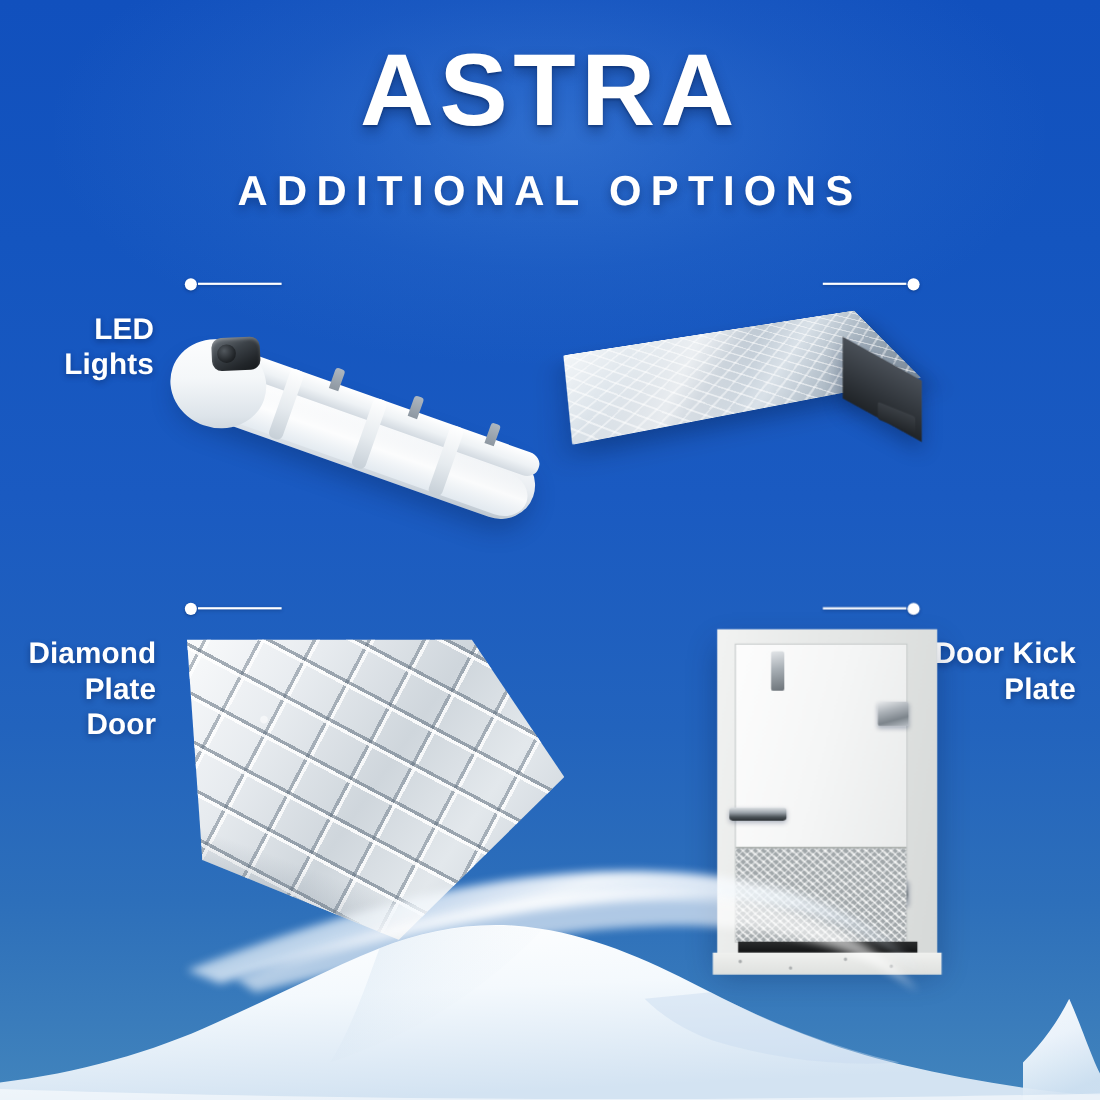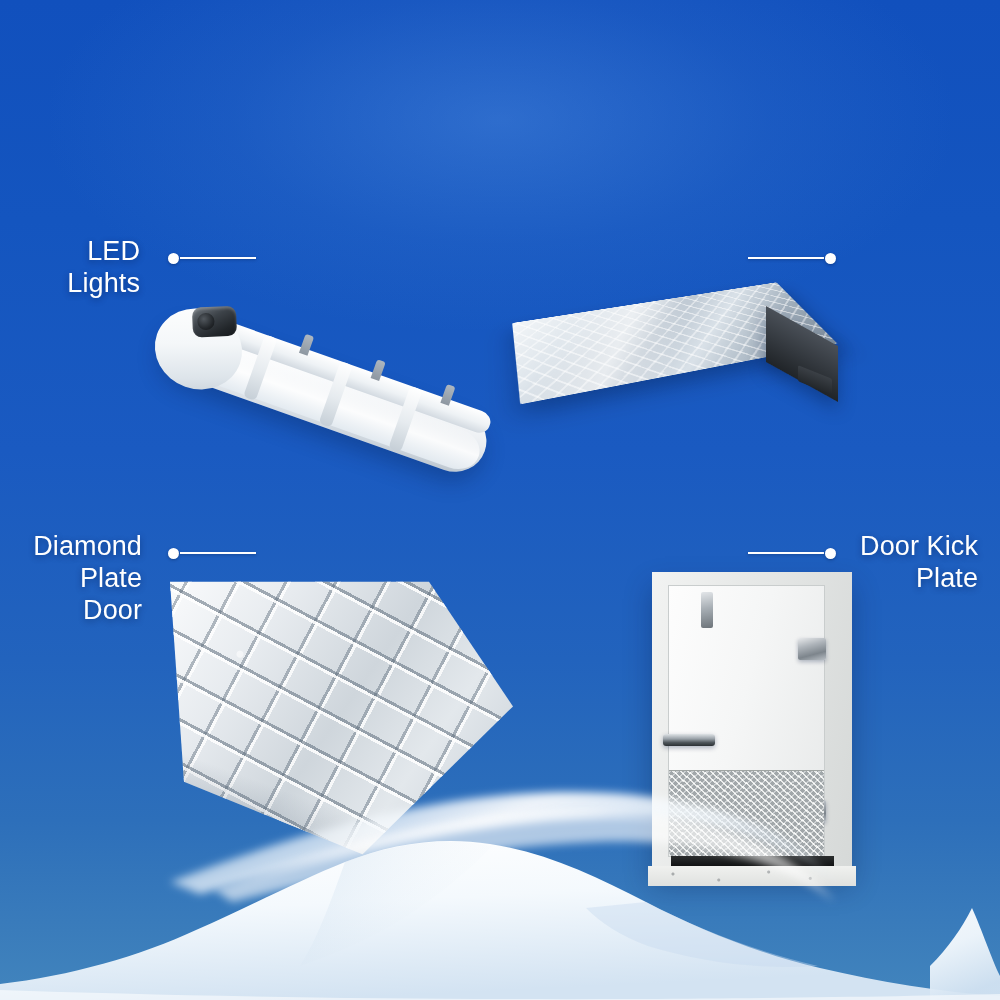--- a/index.html
+++ b/index.html
@@ -51,25 +51,26 @@
     margin-top:26px;
     font-size:38px; font-weight:bold;
     letter-spacing:8.5px;
     color:#ffffff; line-height:1;
     text-shadow:0 4px 9px rgba(0,25,70,0.40);
   }
 
   
   .label {
     position:absolute;
-    color:#ffffff; font-weight:normal;
+    color:#ffffff; font-weight:bold;
     font-size:27px; line-height:1.18;
     letter-spacing:0.1px;
     text-shadow:0 2px 6px rgba(0,25,70,0.45);
     white-space:pre-line;
+    margin-top:48px;
   }
   .label.left  { text-align:right; }
   .label.right { text-align:right; }
 
   
   .leader { position:absolute; height:12px; display:flex; align-items:center; }
   .leader .dot {
     width:11px; height:11px; border-radius:50%;
     background:#ffffff; flex:0 0 auto;
     box-shadow:0 1px 3px rgba(0,25,70,0.40);
@@ -252,20 +253,22 @@
   .snow-layer { position:absolute; left:0; bottom:0; width:1000px; height:230px; pointer-events:none; }
 </style>
 </head>
 <body>
 
 <div id="poster">
 
   <div class="title-glow"></div>
 
   <div class="header">
+    <div class="main-title">ASTRA</div>
+    <div class="sub-title">ADDITIONAL OPTIONS</div>
   </div>
 
   <div class="label left" style="left:10px; top:236px; width:130px;">LED
 Lights</div>
   <div class="leader to-right" style="left:168px; top:252px; width:88px;">
     <span class="dot"></span>
     <span class="rule"></span>
   </div>
 
   <div class="led-wrap">

